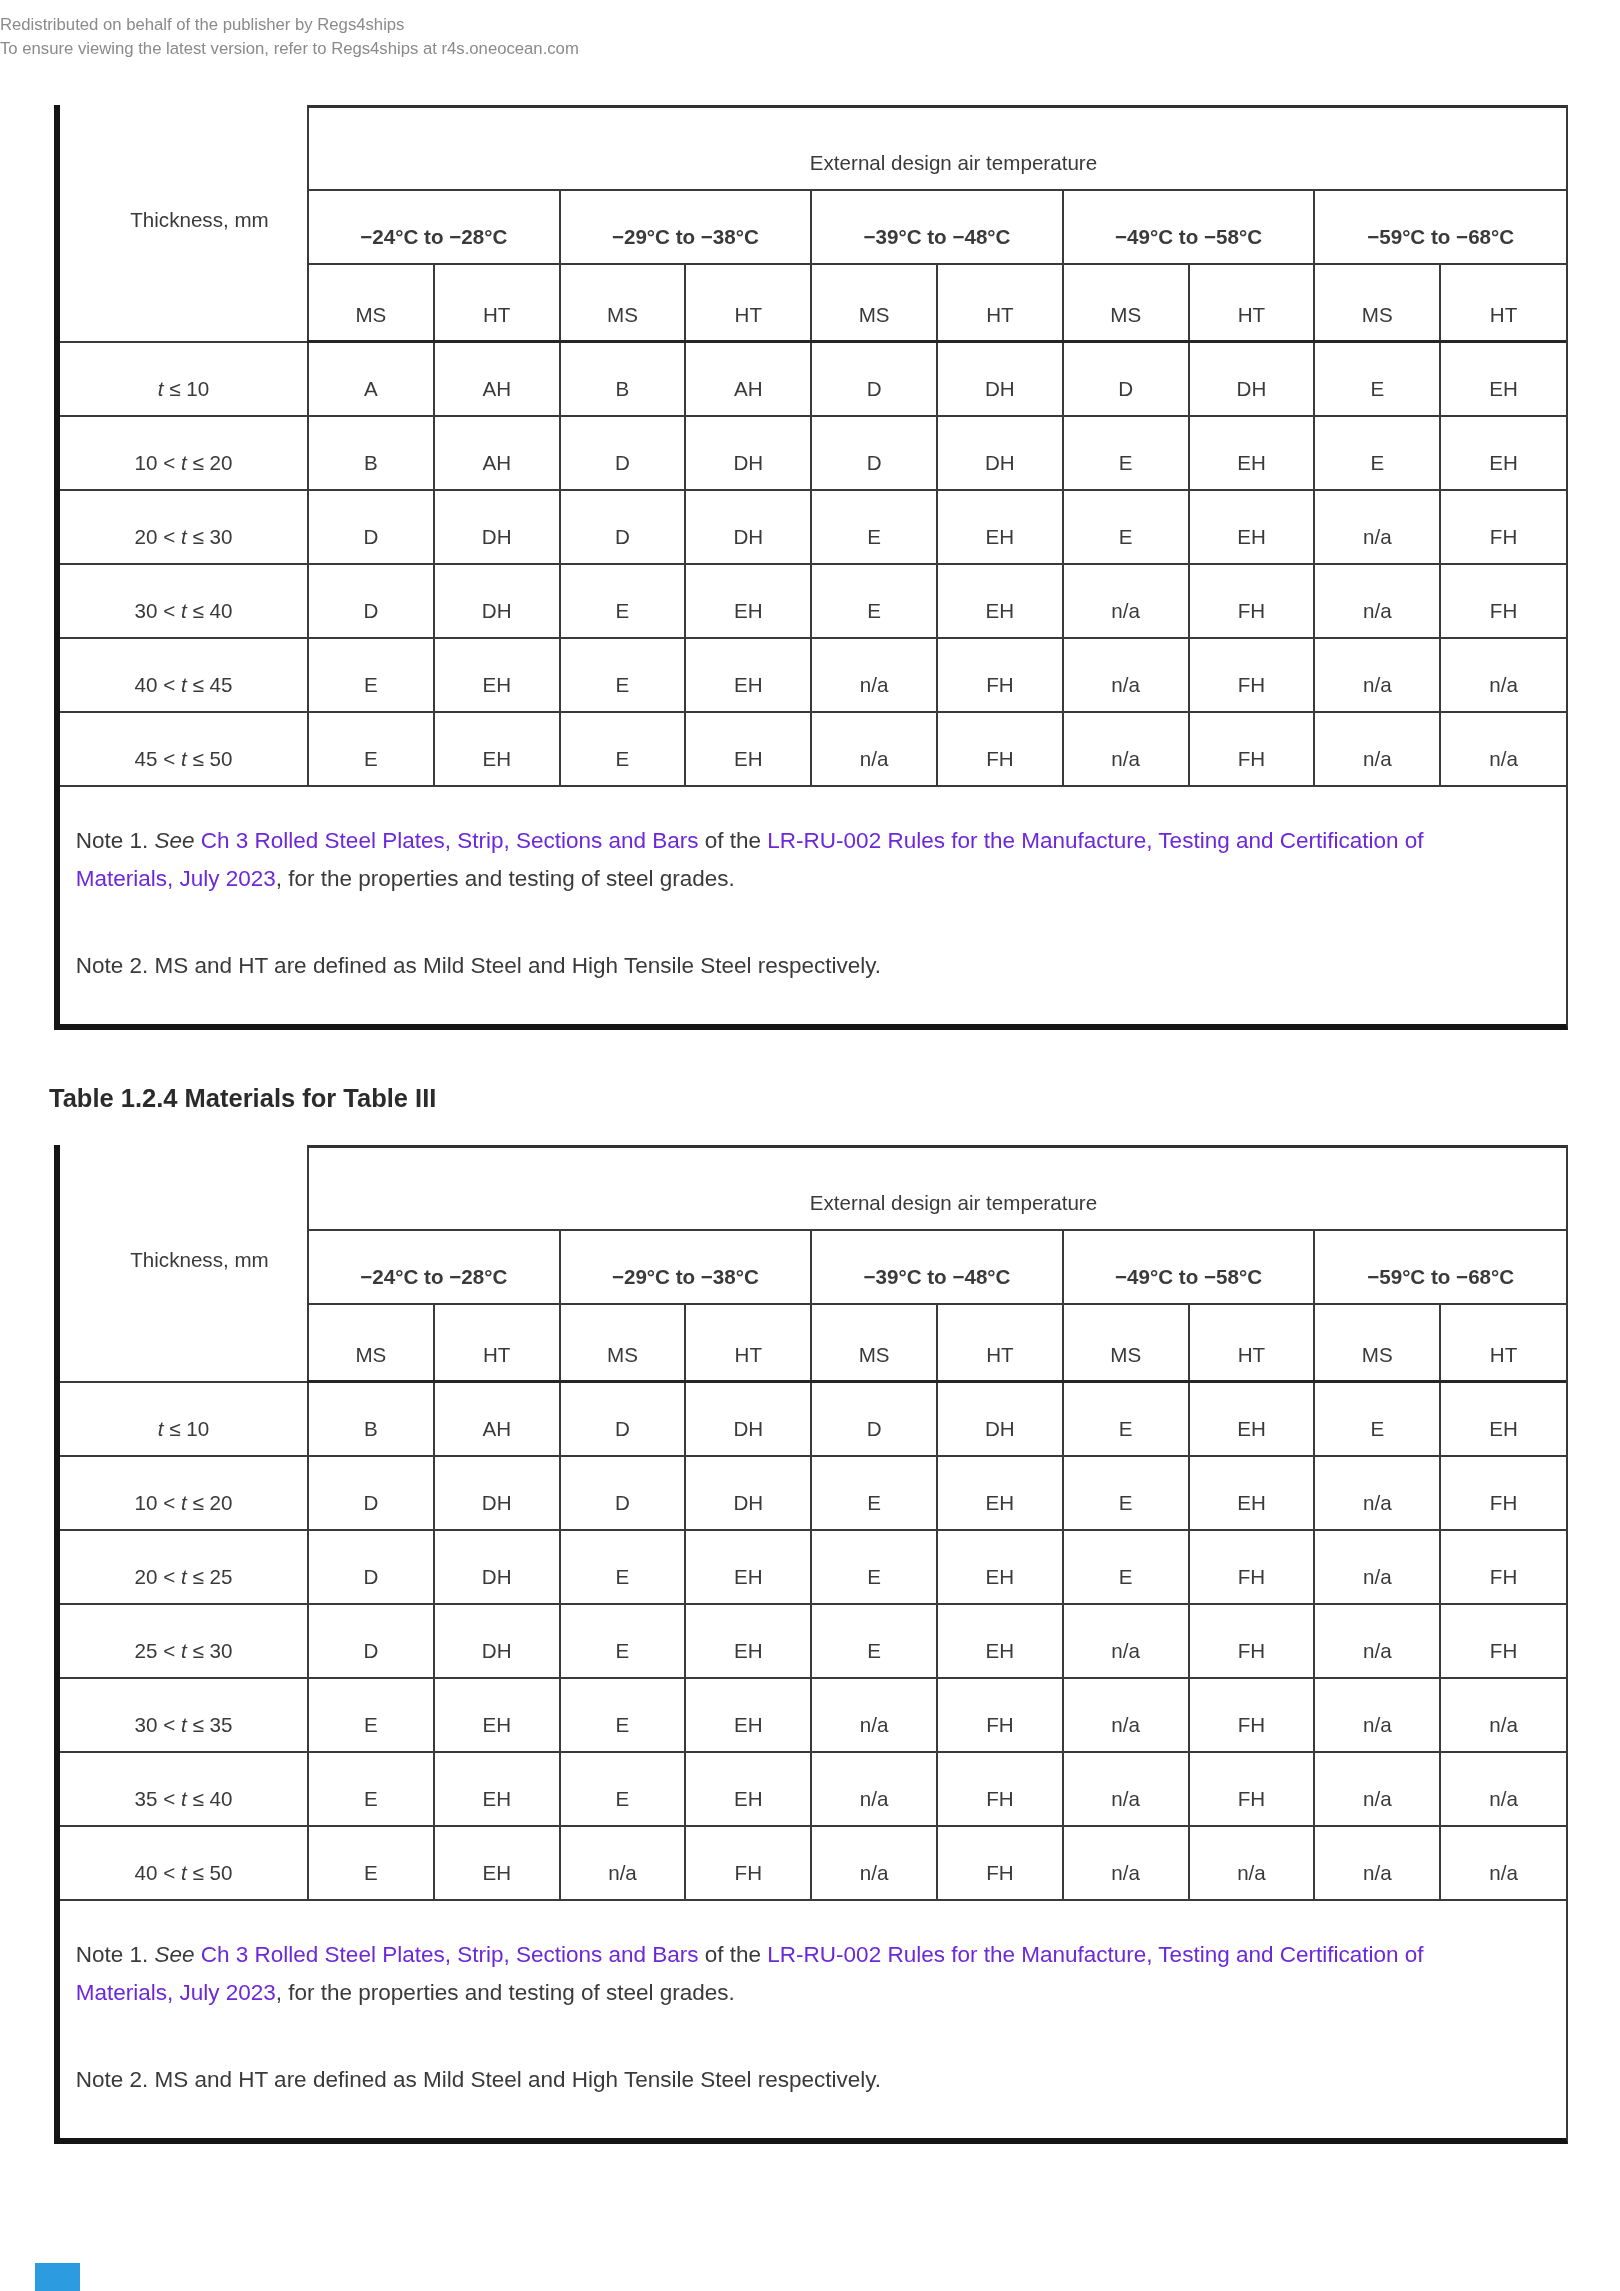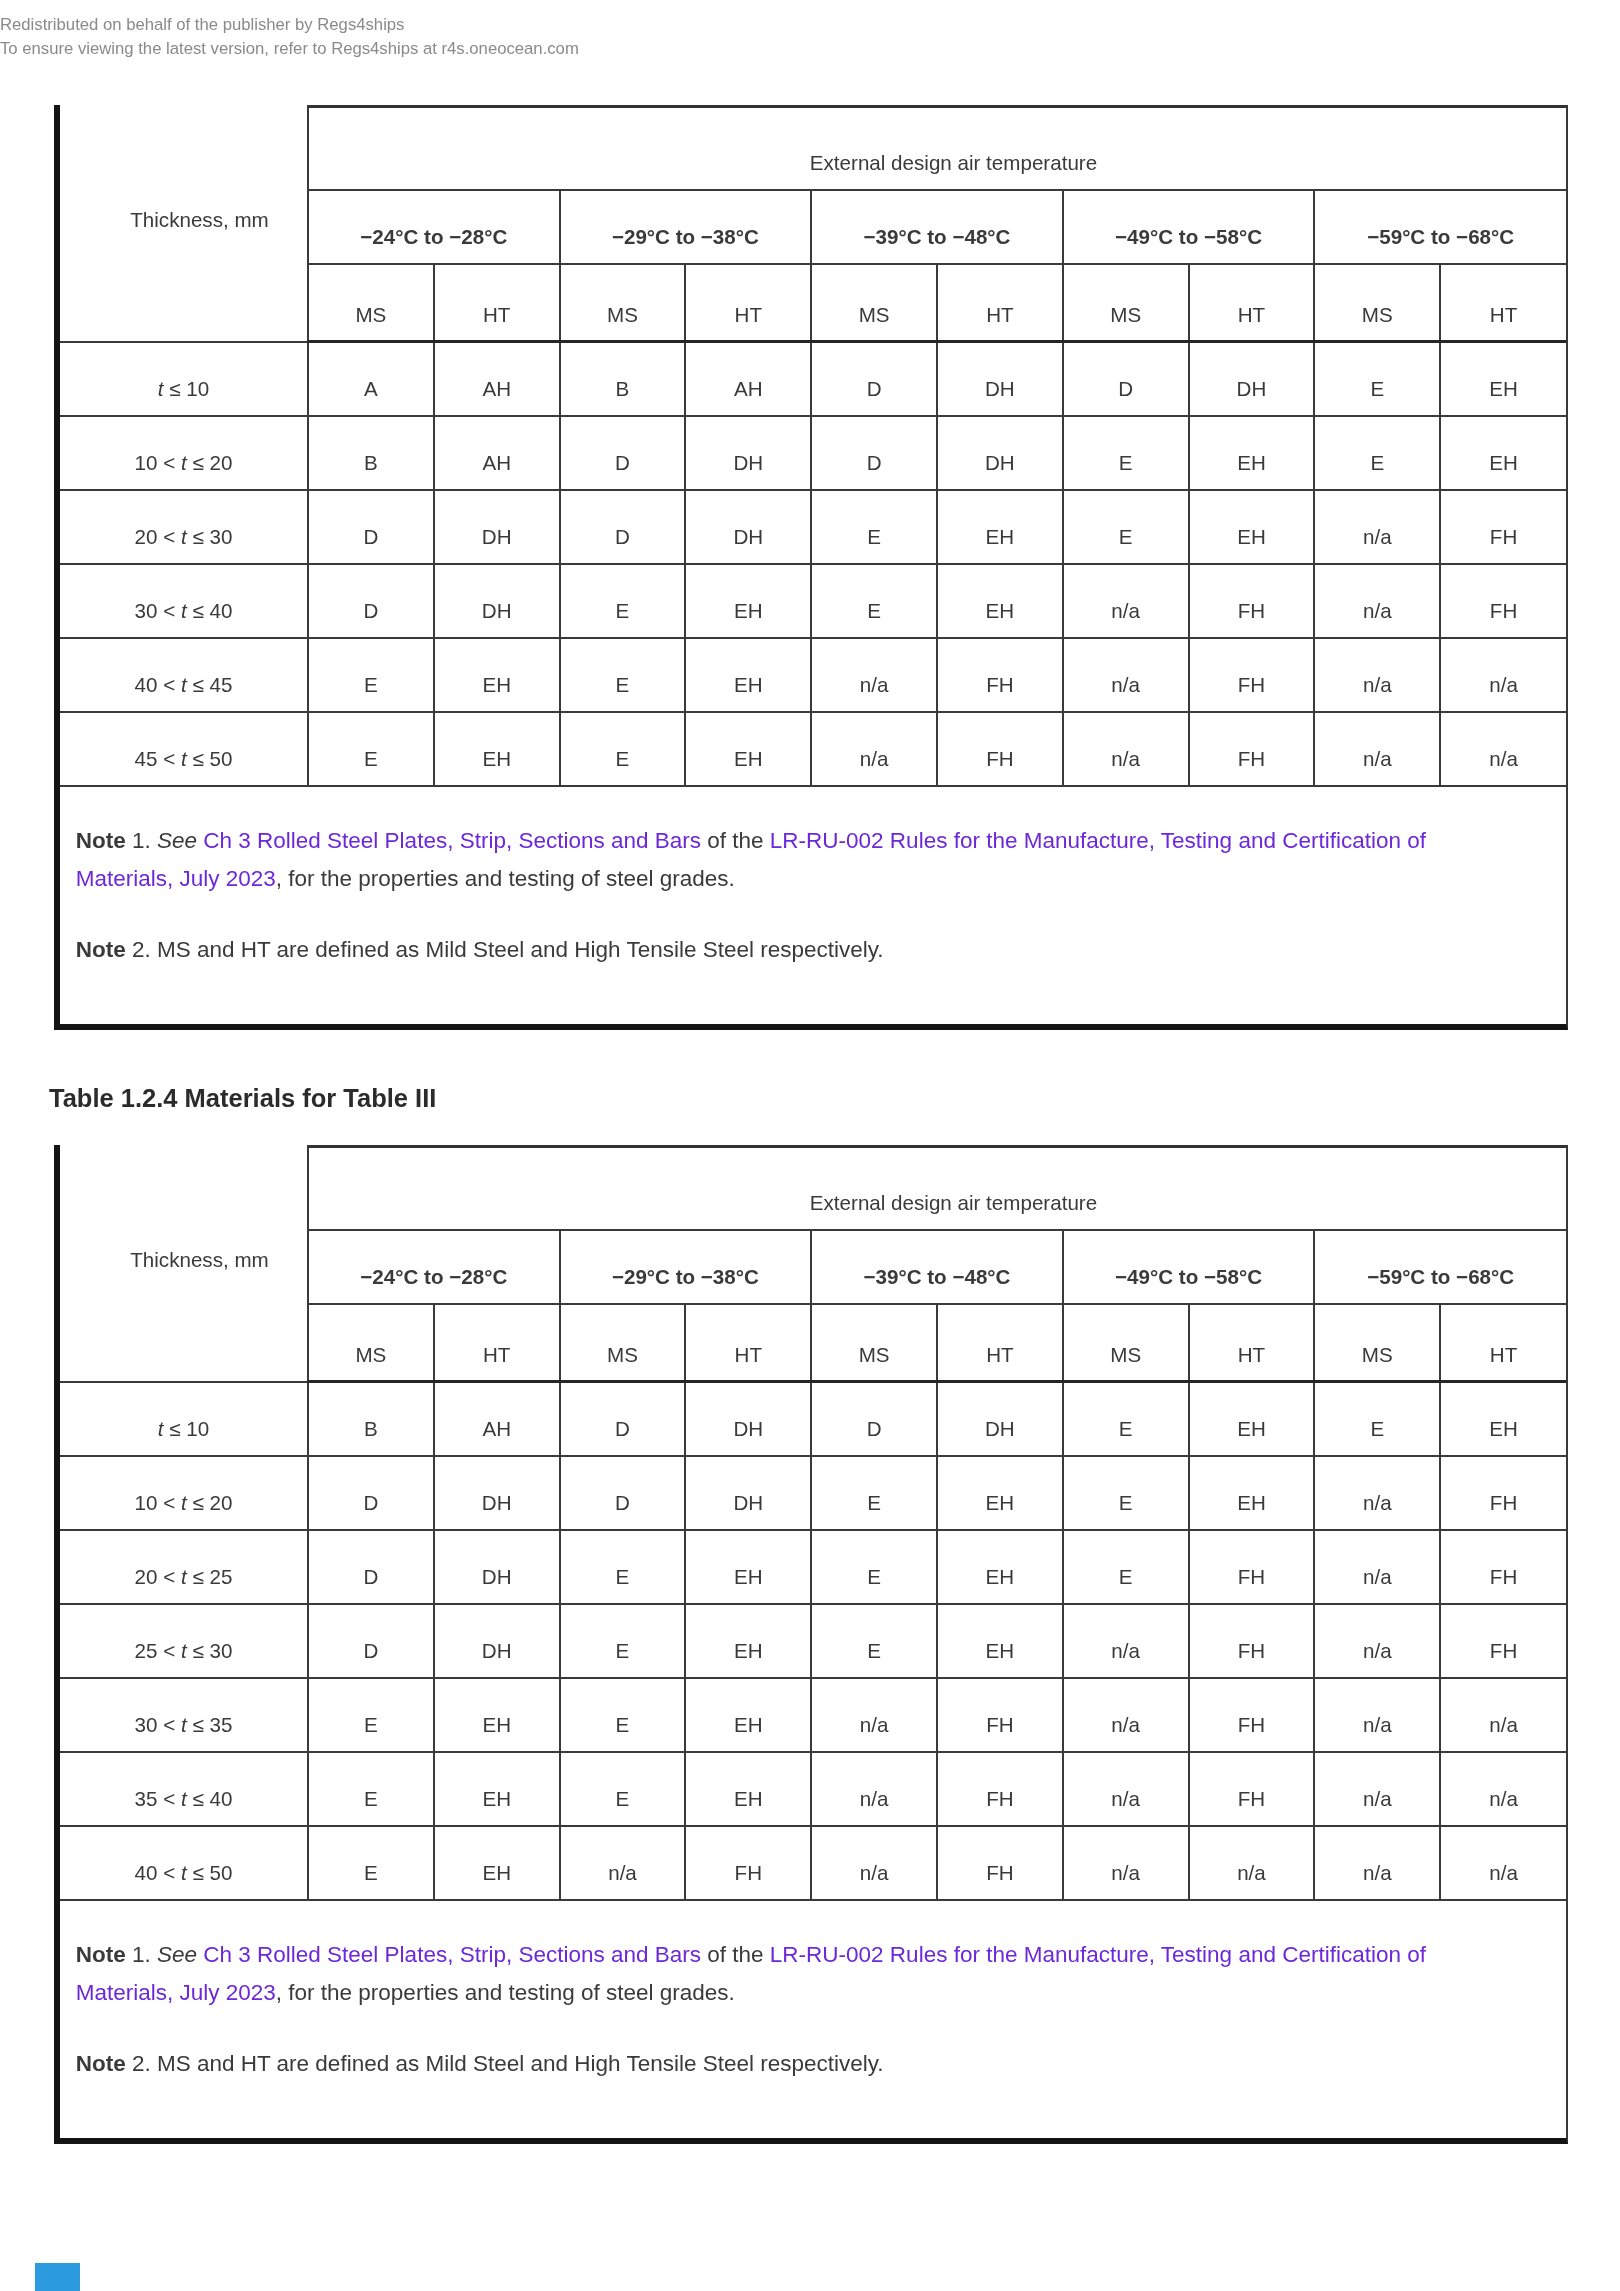--- a/index.html
+++ b/index.html
@@ -44,22 +44,22 @@
   .row-ranges { height:74px; }
   .row-ranges th { font-weight:bold; }
   .row-msht { height:78px; }
   .grades thead tr.row-msht th { border-bottom:3.9px solid #262626; }
   .grades tbody tr { height:74px; }
   .grades tbody td { border-width:2.9px 2px 2.9px 2px; }
   .grades tbody td:first-child { border-left:none;margin-top:33px; }
   .grades tbody td i { font-style:italic; }
 
   .notes { padding:35px 98px 0 15.7px; font-size:22.5px; line-height:38px; color:#3a3a3a; min-height:237px; }
-  .notes p + p { margin-top:33px; }
-  .notes .bold { font-weight:bold; }
+  .notes p + p { margin-top:49px; }
+  .notes .bold { font-weight:normal; }
   .notes .italic { font-style:italic; }
   .notes a.link { color:#6d28d9; text-decoration:none; cursor:pointer; }
 
   .section-title { margin:51px 0 0 49px; font-size:25.5px; line-height:35px; font-weight:bold; color:#2b2b2b; }
 
   .footer-blue-box { position:absolute; left:35px; bottom:0; width:45px; height:29px; background:#2d9be0; }
 </style>
 </head>
 <body>
 

